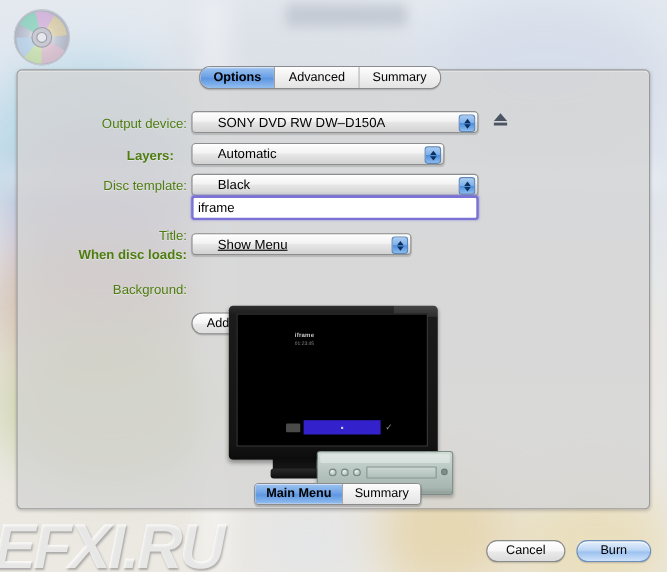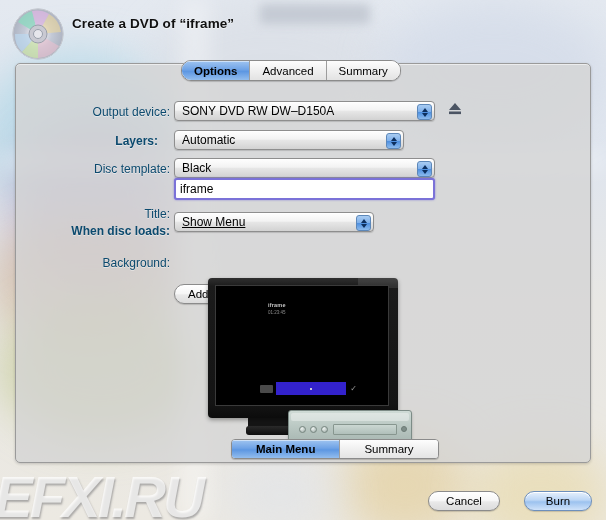--- a/index.html
+++ b/index.html
@@ -69,34 +69,34 @@
   .tab.sel {
     background: linear-gradient(180deg,#9fc4f0 0%,#6fa3e6 45%,#5d97e2 55%,#93bdee 100%);
     color: #000; font-weight: bold;
     box-shadow: inset 0 1px 0 rgba(255,255,255,.5);
   }
 
   
   .row { position: absolute; display: flex; align-items: center; height: 20px; }
   .lbl {
     position: absolute; right: 0; top: 0; width: 110px;
-    text-align: right; font-size: 12px; color: #0c4a6e;
+    text-align: right; font-size: 12px; color: #4d7c0f;
     line-height: 20px; white-space: nowrap;
     text-shadow: 0 1px 0 rgba(255,255,255,.45);
   }
 
   
   .popup {
     position: relative; height: 20px;
     border: 1px solid #8e8e8e; border-radius: 4px;
     background: linear-gradient(180deg,#fefefe 0%,#f3f3f3 45%,#e6e6e6 52%,#d2d2d2 100%);
     box-shadow: 0 1px 1px rgba(0,0,0,.15), inset 0 1px 0 #fff;
     display: flex; align-items: center; cursor: default;
   }
-  .popup .txt { font-size: 12px; color: #000; padding-left: 7px; white-space: nowrap; }
+  .popup .txt { font-size: 12px; color: #000; padding-left: 23px; white-space: nowrap; }
   .stepper {
     position: absolute; right: 2px; top: 2px; width: 15px; height: 16px;
     border-radius: 3px;
     background: linear-gradient(180deg,#a9ccf2 0%,#7fb0ea 48%,#4d8fdf 52%,#8cbaed 100%);
     border: 1px solid #5c87b9;
     display: flex; flex-direction: column; align-items: center; justify-content: center;
   }
   .stepper i {
     display: block; width: 0; height: 0; margin: 0;
     border-left: 3.5px solid transparent; border-right: 3.5px solid transparent;
@@ -196,33 +196,33 @@
                    background: rgba(255,255,255,.35); border-radius: 2px; }
 
   
   #segmented {
     position: absolute; left: 231px; top: 439px; z-index: 5;
     display: flex; height: 20px; border: 1px solid #8b8b8b; border-radius: 4px;
     overflow: hidden; background: #fff;
     box-shadow: 0 1px 1px rgba(0,0,0,.18), inset 0 1px 0 rgba(255,255,255,.9);
   }
   .seg {
-    font-size: 11.5px; color: #000; padding: 0 24px; display: flex;
+    font-size: 11.5px; color: #000; padding: 0 10px; display: flex;
     align-items: center; justify-content: center; cursor: default;
     background: linear-gradient(180deg,#fdfdfd 0%,#f0f0f0 50%,#e4e4e4 100%);
     border-right: 1px solid #9d9d9d; white-space: nowrap;
   }
   .seg:last-child { border-right: none; }
   .seg.sel {
     background: linear-gradient(180deg,#9fc4f0 0%,#6fa3e6 45%,#5d97e2 55%,#93bdee 100%);
     font-weight: bold; box-shadow: inset 0 1px 0 rgba(255,255,255,.5);
   }
 
   
-  #footer { position: absolute; right: 14px; bottom: 9px; display: flex; gap: 24px; }
+  #footer { position: absolute; right: 14px; bottom: 9px; display: flex; gap: 10px; }
 
   
   #watermark {
     position: absolute; left: -6px; bottom: -10px;
     font-family: "Liberation Sans", sans-serif;
     font-size: 58px; font-weight: bold; font-style: italic;
     letter-spacing: -3px;
     color: rgba(255,255,255,.72);
     text-shadow: 1px 2px 2px rgba(90,90,95,.45);
     pointer-events: none; user-select: none;
@@ -263,21 +263,20 @@
     <path d="M26 26 L6 14 A24 24 0 0 1 20 3 Z" fill="#8fd8c0" opacity=".8"></path>
     <path d="M26 26 L20 3 A24 24 0 0 1 37 6 Z" fill="#d9b6e0" opacity=".8"></path>
     <path d="M26 26 L37 6 A24 24 0 0 1 49 24 Z" fill="#f0d898" opacity=".55"></path>
     <path d="M26 26 L10 44 A24 24 0 0 1 3 26 Z" fill="#bcd9f0" opacity=".7"></path>
     <path d="M26 26 L26 50 A24 24 0 0 1 10 44 Z" fill="#cfe8a8" opacity=".7"></path>
     <path d="M26 26 L47 38 A24 24 0 0 1 26 50 Z" fill="#e9c0cf" opacity=".6"></path>
     <circle cx="26" cy="26" r="9" fill="#c9c9d2" stroke="#9aa0ac"></circle>
     <circle cx="26" cy="26" r="4.5" fill="#e6e6ec" stroke="#9aa0ac"></circle>
     <circle cx="26" cy="26" r="25" fill="none" stroke="#ffffff" stroke-opacity=".5"></circle>
   </svg>
-  <div id="sheet-title">Create a DVD of “iframe”</div>
 </div>
 
 <div id="tabbar">
   <div class="tab sel">Options</div>
   <div class="tab">Advanced</div>
   <div class="tab">Summary</div>
 </div>
 
 <div class="row" style="left:60px; top:102px; width:110px;">
   <div class="lbl">Output device:</div>

